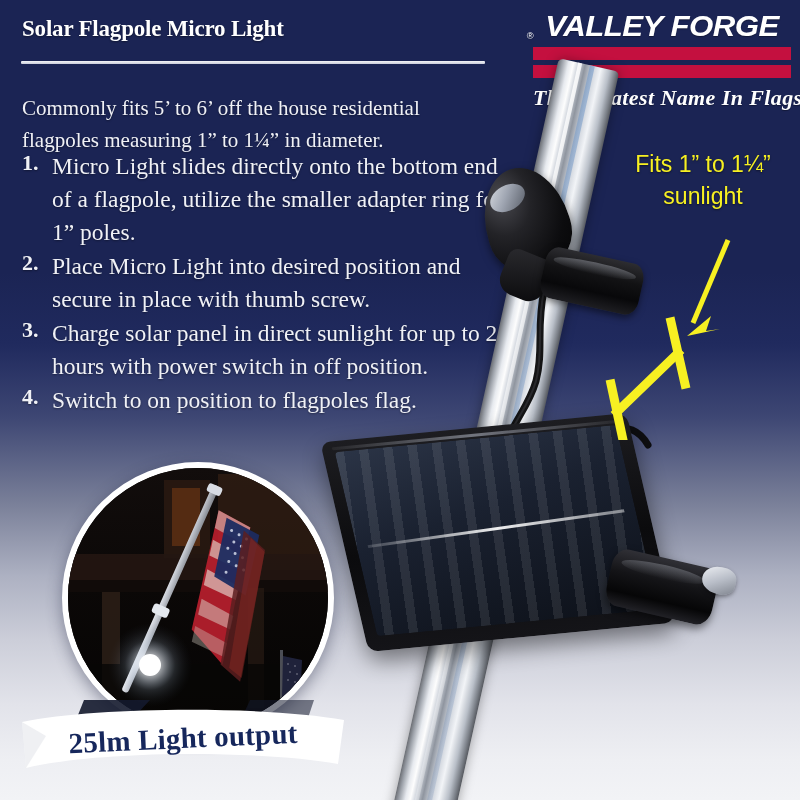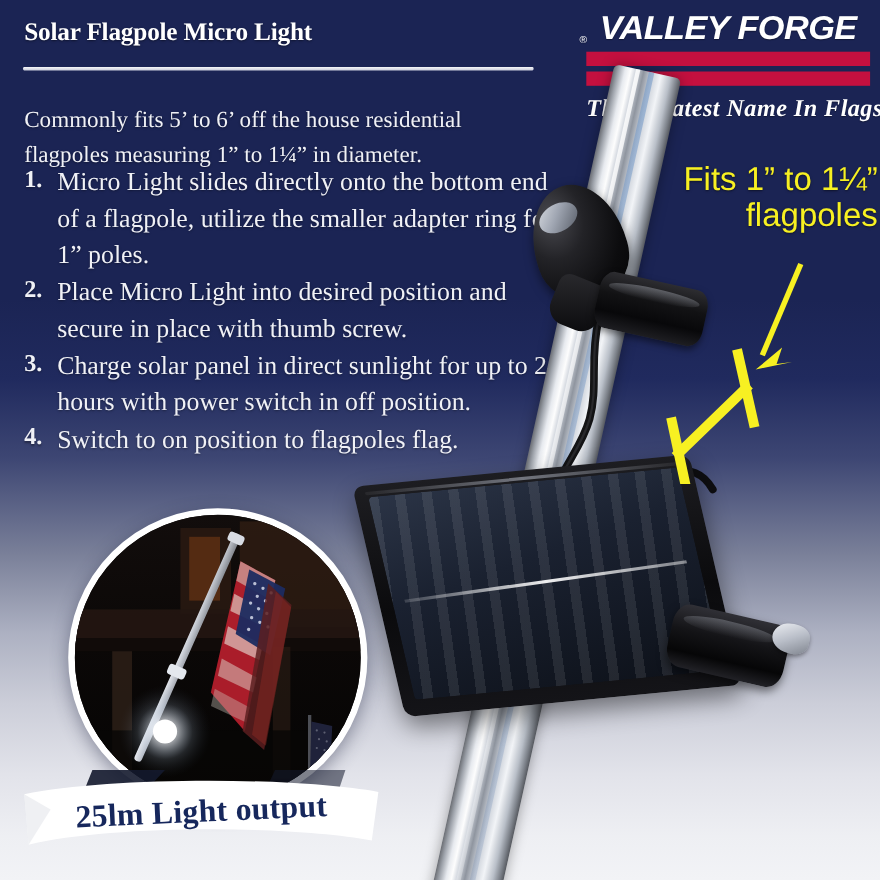--- a/index.html
+++ b/index.html
@@ -92,23 +92,23 @@
   .step { position:relative; padding-left:30px; margin-bottom:1px; }
   .step-num {
     position:absolute; left:0; top:0;
     font-size:22px; font-weight:bold;
   }
   .step-text { font-size:23.5px; line-height:33px; }
 
   
   #callout {
     position:absolute; left:608px; top:148px;
-    width:190px; text-align:right;
+    width:190px; text-align:center;
     font-family:"Liberation Sans", sans-serif;
-    font-size:30px; line-height:32px;
+    font-size:23px; line-height:32px;
     color:#f7f022;
     text-shadow:0 1px 2px rgba(0,0,0,.5);
   }
 
   
   #product { position:absolute; left:440px; top:95px; width:360px; height:705px; }
 
   
   .pole {
     position:absolute;
@@ -334,21 +334,21 @@
     </div>
 
     <div class="clamp-lower">
       <div class="clamp-lower-sheen"></div>
     </div>
     <div class="thumbscrew"></div>
   </div>
 
   <div id="callout">
     <div>Fits 1” to 1¼”</div>
-    <div>flagpoles</div>
+    <div>sunlight</div>
   </div>
 
   <svg id="measure" viewBox="0 0 225 300">
     <g stroke="#f7f022" stroke-width="9" stroke-linecap="square" fill="none">
 
       <line x1="36" y1="244" x2="48" y2="300"></line>
 
       <line x1="96" y1="182" x2="110" y2="244"></line>
 
       <line x1="42" y1="272" x2="103" y2="213"></line>

